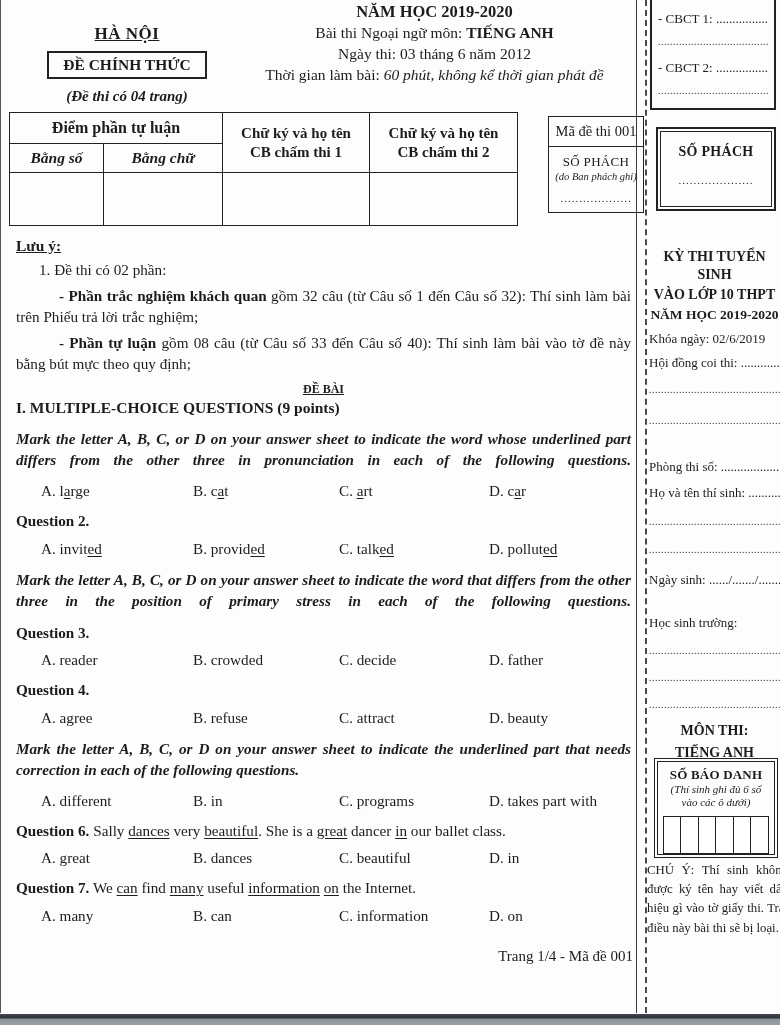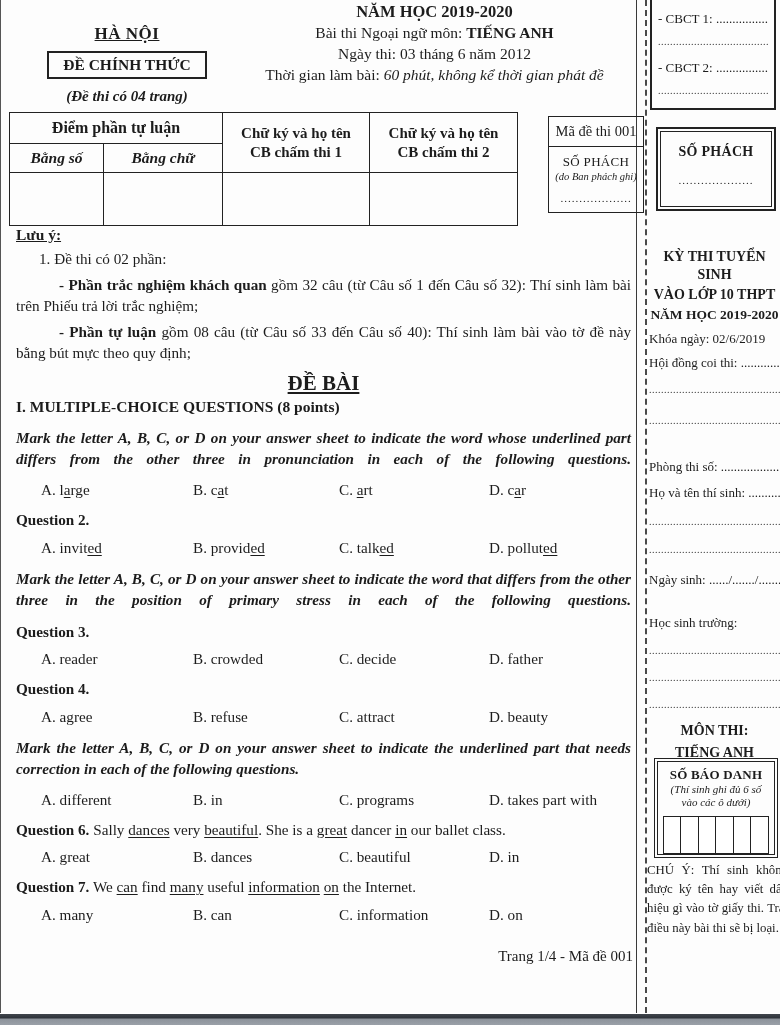--- a/index.html
+++ b/index.html
@@ -24,25 +24,25 @@
   .th1{font-size:16px;height:30px;}
   .sub{font-style:italic;font-weight:600;font-size:15.5px;height:28px;}
   .cb{font-weight:bold;font-size:15px;line-height:1.25;}
   .blank-row td{height:52px;}
   .code-box{margin-left:30px;margin-top:4px;width:94px;border:1.5px solid #222;text-align:center;flex:none;}
   .code-top{border-bottom:1.5px solid #222;padding:6px 2px;font-size:14.5px;}
   .code-bot{padding:7px 2px 8px;}
   .phach-t{font-size:13px;letter-spacing:.3px;}
   .phach-n{font-style:italic;font-size:10.5px;margin-top:1px;}
   .dots-s{font-size:11px;letter-spacing:1px;margin-top:10px;white-space:nowrap;overflow:hidden;}
-  .notes{}
+  .notes{margin-top:11px;}
   .luu-y{font-weight:bold;text-decoration:underline;font-size:15.5px;}
   p.note{margin:4px 0;font-size:15.2px;line-height:1.42;text-align:justify;}
   .ind1{text-indent:23px;} .ind2{text-indent:43px;}
-  .de-bai{text-align:center;font-weight:bold;text-decoration:underline;font-size:21px;margin:7px 0 2px;}
+  .de-bai{text-align:center;font-weight:bold;text-decoration:underline;font-size:12px;margin:7px 0 2px;}
   .sec{font-weight:bold;font-size:15.5px;margin:1px 0;}
   .instr{font-weight:bold;font-style:italic;font-size:15.2px;line-height:1.42;
          text-align:justify;margin:11px 0;}
   .jall{text-align-last:justify;}
   .q{margin:7px 0 0;font-size:15.2px;line-height:1.35;}
   .qlabel{font-weight:bold;}
   .opts{display:grid;grid-template-columns:152px 146px 150px 1fr;padding-left:25px;
         margin:8px 0 11px;font-size:15.2px;}
   .u{text-decoration:underline;text-underline-offset:2px;}
   .footer{position:absolute;right:3px;top:948px;font-size:15px;}
@@ -133,21 +133,21 @@
       </div>
 
       <div class="notes">
         <span class="luu-y">Lưu ý:</span>
         <p class="note ind1">1. Đề thi có 02 phần:</p>
         <p class="note ind2"><span class="b">- Phần trắc nghiệm khách quan</span><span> gồm 32 câu (từ Câu số 1 đến Câu số 32): Thí sinh làm bài trên Phiếu trả lời trắc nghiệm;</span></p>
         <p class="note ind2"><span class="b">- Phần tự luận</span><span> gồm 08 câu (từ Câu số 33 đến Câu số 40): Thí sinh làm bài vào tờ đề này bằng bút mực theo quy định;</span></p>
       </div>
 
       <div class="de-bai">ĐỀ BÀI</div>
-      <div class="sec">I. MULTIPLE-CHOICE QUESTIONS (8 points)</div>
+      <div class="sec">I. MULTIPLE-CHOICE QUESTIONS (9 points)</div>
       <p class="instr jall">Mark the letter A, B, C, or D on your answer sheet to indicate the word whose underlined part differs from the other three in pronunciation in each of the following questions.</p>
 
       <div class="opts">
         <span><span>A. l</span><span class="u">a</span><span>rge</span></span>
         <span><span>B. c</span><span class="u">a</span><span>t</span></span>
         <span><span>C. </span><span class="u">a</span><span>rt</span></span>
         <span><span>D. c</span><span class="u">a</span><span>r</span></span>
       </div>
 
       <div class="q"><span class="qlabel">Question 2.</span></div>

